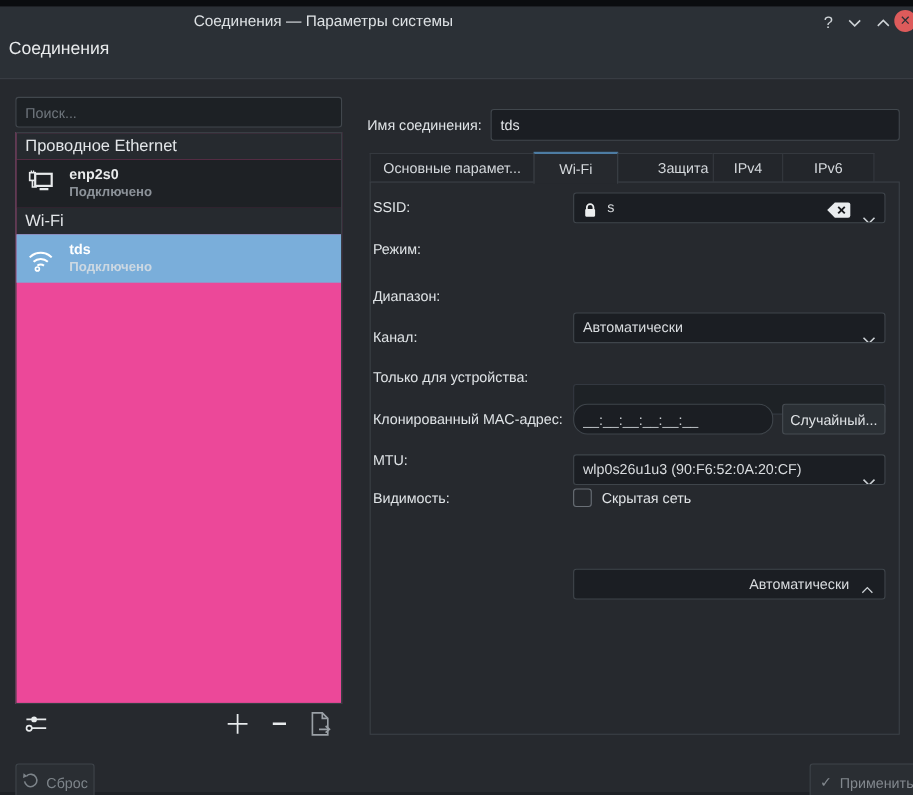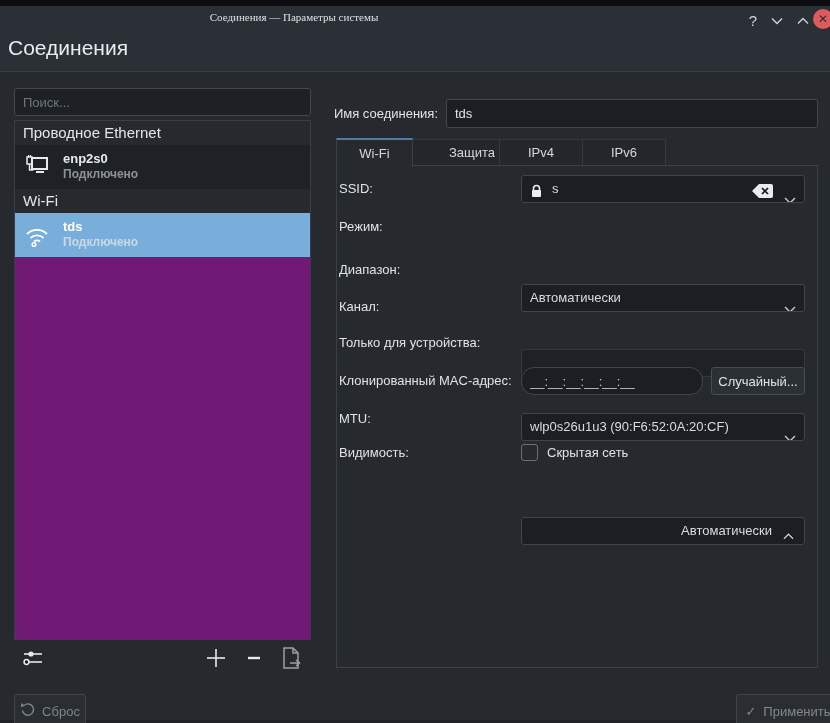--- a/index.html
+++ b/index.html
@@ -6,37 +6,37 @@
   html,body { background:#101215; }
   body { font-family:"Liberation Sans","DejaVu Sans",sans-serif; }
   .window {
     position:relative; width:830px; height:723px; overflow:hidden;
     background:#26292e; color:#e4e7e9; font-size:13px;
   }
   .top-strip { position:absolute; left:0; top:0; width:830px; height:6px; background:#0a0c0f; }
   .header { position:absolute; left:0; top:6px; width:830px; height:66px;
             background:#2b3036; border-bottom:1px solid #3a3f45; }
   .tb-title { position:absolute; left:0; top:5px; width:588px; text-align:center;
-              color:#dde1e4; font-size:11px;font-family:Liberation Serif, serif; }
+              color:#dde1e4; font-size:14px; }
   .tb-btn { position:absolute; top:3px; width:22px; height:22px; display:flex;
             align-items:center; justify-content:center; color:#ced3d7; cursor:default; }
   .tb-help { left:742px; font-size:15px; font-weight:300; }
   .tb-min { left:766px; } .tb-max { left:792px; }
   .tb-close { position:absolute; left:813px; top:3px; width:20px; height:20px; border-radius:50%;
               background:#dd5b5b; color:#2b3036; display:flex; align-items:center;
               justify-content:center; font-size:12px; font-weight:bold; }
-  .page-title { position:absolute; left:8px; top:30px; font-size:21px; color:#e9ebed; }
+  .page-title { position:absolute; left:8px; top:30px; font-size:16px; color:#e9ebed; }
 
   
   .search-input { position:absolute; left:14px; top:88px; width:297px; height:28px;
     background:#1d2125; border:1px solid #41474d; border-radius:3px; color:#cfd4d8;
     padding:0 8px; font-size:13px; font-family:inherit; outline:none; }
   .search-input::placeholder { color:#6f767d; }
   .conn-list { position:absolute; left:14px; top:120px; width:297px; height:520px;
-    background:#701a75; border:1px solid #383e44; display:flex; flex-direction:column; }
+    background:#ec4899; border:1px solid #383e44; display:flex; flex-direction:column; }
   .list-section { height:24px; background:#262a2f; color:#e3e6e9; font-size:15px;
     line-height:24px; padding-left:8px; flex:0 0 auto; }
   .list-item { height:44px; background:#1e2125; position:relative; flex:0 0 auto; }
   .list-item.selected { background:#7aaeda; }
   .li-icon { position:absolute; left:8px; top:8px; width:28px; height:28px; }
   .li-name { position:absolute; left:48px; top:6px; font-weight:bold; color:#e9ebec; }
   .list-item.selected .li-name { color:#ffffff; }
   .li-status { position:absolute; left:48px; top:22px; font-size:12px; color:#8c9299;font-weight:bold; }
   .list-item.selected .li-status { color:#ccd8e2; }
 
@@ -61,21 +61,21 @@
     padding:0 8px; font-size:13px; font-family:inherit; outline:none; }
 
   .tabs { position:absolute; left:336px; top:137px; width:482px; height:29px;
     display:flex; align-items:flex-end; }
   .tab { height:27px; background:#23262b; border:1px solid #35393f; border-bottom:none;
     color:#d4d8dc; text-align:center; line-height:26px; font-size:13px; }
   .tab + .tab { margin-left:-1px; }
   .tab.active { height:29px; background:#26292e; border-color:#3b4046;
     border-top:2px solid #4d7ca3; margin-bottom:-1px; position:relative; z-index:2; line-height:27px; }
   .tab.t0 { width:150px; } .tab.t1 { width:77px; } .tab.t2 { width:88px;padding-left:32px; }
-  .tab.t3 { width:84px;text-align:center; } .tab.t4 { width:84px; }
+  .tab.t3 { width:64px;text-align:center; } .tab.t4 { width:84px; }
 
   .panel { position:absolute; left:336px; top:165px; width:482px; height:503px;
     border:1px solid #3b4046; background:#26292e; }
   .flabel { position:absolute; left:2px; width:178px; color:#dfe3e6; }
   .fctrl { position:absolute; left:184px; width:284px; }
   .combo { height:28px; background:#1b1e23; border:1px solid #3f454b; border-radius:3px;
     color:#d9dcdf; line-height:26px; padding:0 26px 0 8px; position:relative;
     white-space:nowrap; overflow:hidden; }
   .combo .chev { position:absolute; right:8px; top:11px; }
   .combo.disabled { background:#1e2226; border-color:#333840; }
@@ -207,20 +207,21 @@
   </div>
   <div class="btn btn-apply">
     <span>✓</span>
     <span>Применить</span>
   </div>
 
   <div class="name-label">Имя соединения:</div>
   <input class="name-input" type="text" value="tds" style="">
 
   <div class="tabs">
+    <div class="tab t0">Основные парамет...</div>
     <div class="tab t1 active">Wi-Fi</div>
     <div class="tab t2">Защита Wi...</div>
     <div class="tab t3">IPv4</div>
     <div class="tab t4">IPv6</div>
   </div>
 
   <div class="panel">
 
     <div class="flabel" style="top:15px;">SSID:</div>
     <div class="fctrl combo" style="top:9px;">

